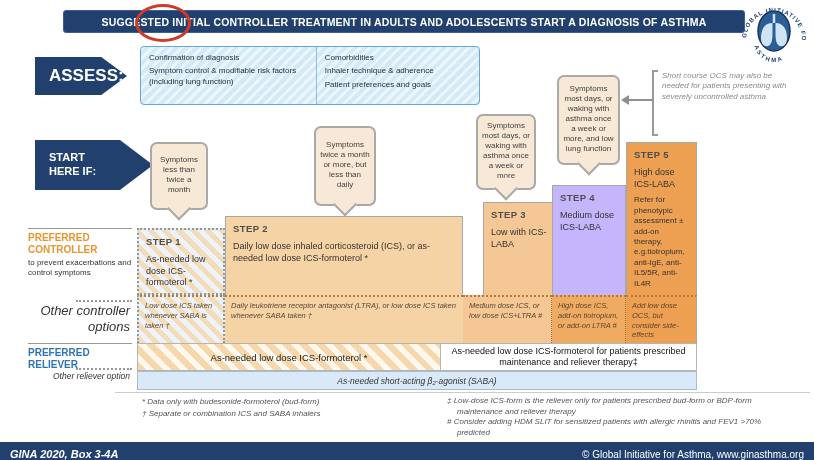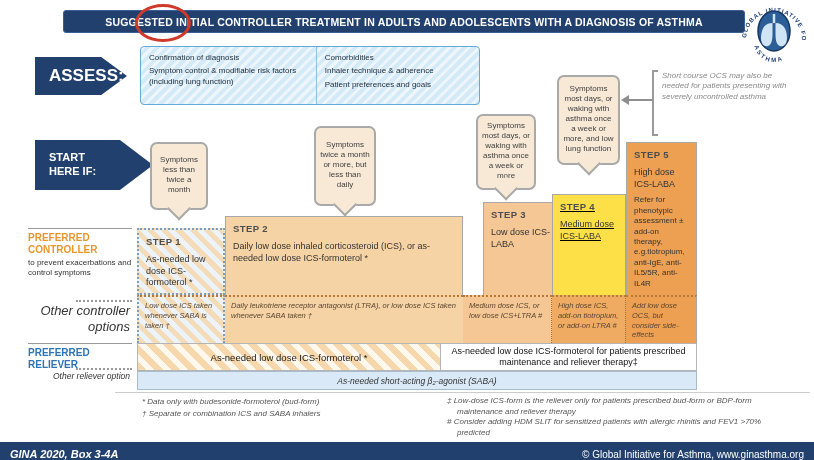--- a/index.html
+++ b/index.html
@@ -58,21 +58,21 @@
   .hatch-cream { background:#fdf6ea;
     background-image:repeating-linear-gradient(45deg, rgba(245,208,156,.8) 0 6px, rgba(255,252,246,.25) 6px 12px); }
 
   .stepbox { position:absolute; padding:6px 7px; }
   .stepbox .hd { font-size:9.5px; font-weight:bold; color:#4d4d4d; letter-spacing:.4px; margin-bottom:7px; }
   .stepbox .bd { font-size:9px; color:#333; line-height:1.3; }
   .stepbox .bd2 { font-size:8px; color:#333; line-height:1.3; margin-top:5px; }
   .s1 { left:137px; top:228px; width:88px;  height:67px; border:2px dotted #7f9db5; }
   .s2 { left:225px; top:216px; width:238px; height:79px; background:#f6d3a4; border:1px solid #a8a8a8; border-bottom:none; }
   .s3 { left:463px; top:202px; width:89px;  height:93px; background:#f4c794; border:1px solid #a8a8a8; border-bottom:none;margin-left:20px; }
-  .s4 { left:552px; top:194px; width:74px;  height:113px; background:#fde047; border:1px solid #a8a8a8; border-bottom:none;text-decoration:underline; }
+  .s4 { left:552px; top:185px; width:74px;  height:113px; background:#c4b5fd; border:1px solid #a8a8a8; border-bottom:none; }
   .s5 { left:626px; top:142px; width:71px;  height:153px; background:#eda052; border:1px solid #a8a8a8; border-bottom:none; }
 
   
   .opt { position:absolute; top:295px; height:48px; border-top:2px dotted #b87a3a; padding:4px 6px;
     font-size:7.5px; font-style:italic; color:#5a4632; line-height:1.3; }
   .o1 { left:137px; width:88px; border-left:2px dotted #7f9db5; border-right:2px dotted #7f9db5; }
   .o2 { left:225px; width:266px; background:#f6d3a4; border-right:1px dotted #a07030; }
   .o3 { left:463px; width:89px; background:#f4c794; border-right:1px dotted #a07030; }
   .o4 { left:552px; width:74px; background:#f0ab63; border-right:1px dotted #a07030; }
   .o5 { left:626px; width:71px; background:#eda052; border-right:1px solid #a8a8a8; }
@@ -110,21 +110,21 @@
   .footer { position:absolute; left:0; top:442px; width:814px; height:24px; background:#21406e;
     color:#fff; display:flex; align-items:center; justify-content:space-between; padding:0 10px; }
   .footer .fl { font-size:11px; font-style:italic; font-weight:bold; }
   .footer .fr { font-size:10px; }
 </style>
 </head>
 <body>
 
 <div id="stage">
 
-  <div class="title-bar">SUGGESTED INITIAL CONTROLLER TREATMENT IN ADULTS AND ADOLESCENTS WITH A DIAGNOSIS OF ASTHMA</div>
+  <div class="title-bar">SUGGESTED INITIAL CONTROLLER TREATMENT IN ADULTS AND ADOLESCENTS START A DIAGNOSIS OF ASTHMA</div>
   <div class="red-ellipse"></div>
 
   <svg class="logo" viewBox="0 0 74 62">
     <defs>
       <path id="arcTop" d="M 9,40 A 28,28 0 1 1 65,40" fill="none"></path>
       <path id="arcBot" d="M 17,42 A 20,20 0 0 0 57,42" fill="none"></path>
     </defs>
     <ellipse cx="37" cy="31" rx="16" ry="20" fill="#2b5d96" stroke="#16355e" stroke-width="1.5"></ellipse>
     <path d="M37 14 v9" stroke="#cfe4f4" stroke-width="2.5" fill="none"></path>
     <path d="M35.5 23 C 27 23 24 30 24 38 C 24 45 28 47 31 46 C 34.5 45 35.5 40 35.5 34 Z" fill="#cfe4f4"></path>
@@ -167,21 +167,21 @@
   <div class="stepbox s1 hatch-blue">
     <div class="hd">STEP 1</div>
     <div class="bd">As-needed low dose ICS-formoterol *</div>
   </div>
   <div class="stepbox s2">
     <div class="hd">STEP 2</div>
     <div class="bd" style="width:225px;">Daily low dose inhaled corticosteroid (ICS), or as-needed low dose ICS-formoterol *</div>
   </div>
   <div class="stepbox s3">
     <div class="hd">STEP 3</div>
-    <div class="bd">Low dose ICS-LABA</div>
+    <div class="bd">Low with ICS-LABA</div>
   </div>
   <div class="stepbox s4">
     <div class="hd">STEP 4</div>
     <div class="bd">Medium dose ICS-LABA</div>
   </div>
   <div class="stepbox s5">
     <div class="hd">STEP 5</div>
     <div class="bd">High dose ICS-LABA</div>
     <div class="bd2">Refer for phenotypic assessment ± add-on therapy, e.g.tiotropium, anti-IgE, anti-IL5/5R, anti-IL4R</div>
   </div>

